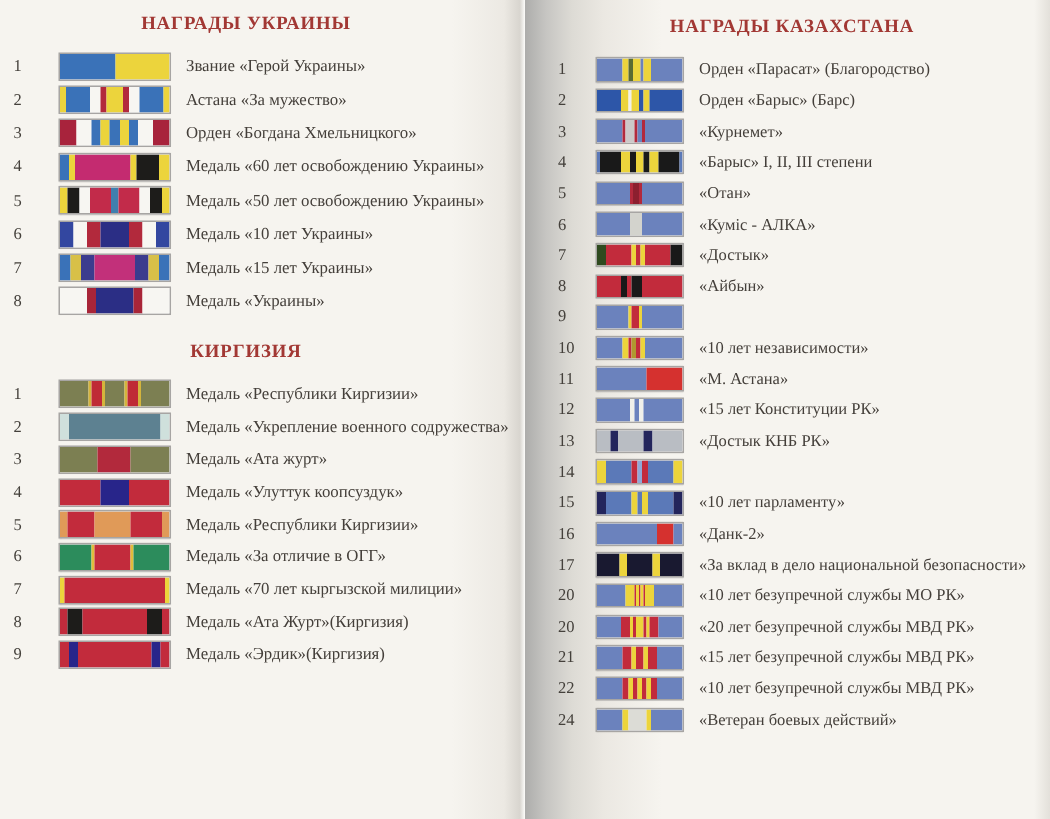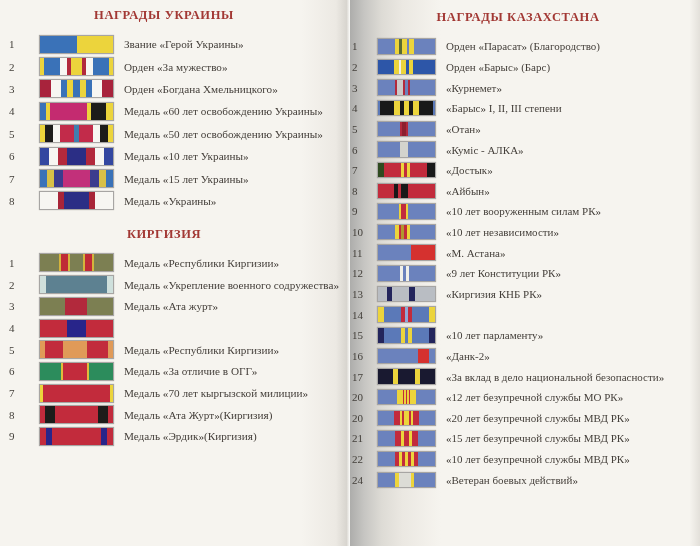--- a/index.html
+++ b/index.html
@@ -13,21 +13,21 @@
     position:relative;width:700px;height:546px;display:flex;
     background:#f5f3ee;
   }
   .page{position:relative;width:350px;height:546px;box-sizing:border-box;}
   .page-left{
     background:linear-gradient(to right,#f6f4ef 0%,#f6f4ef 86%,#ece9e3 96%,#d8d5cf 99%,#fdfdfb 100%);
     padding:4px 0 0 6px;
   }
   .page-right{
     background:linear-gradient(to right,#adadab 0%,#c6c5c2 4%,#dddbd5 9%,#ebe8e2 15%,#f6f4ef 26%,#f6f4ef 97%,#e3e0da 100%);
-    padding:6px 0 0 0;
+    padding:6px 0 0 20px;
   }
   .award-section{display:block;}
   .section-title{
     font-size:12.5px;font-weight:bold;letter-spacing:.6px;
     text-align:center;margin:0;color:#a23834;
   }
   .section-ukraine .section-title{margin:4px 28px 10px 0;}
   .section-kyrgyzstan .section-title{margin:15px 28px 10px 0;}
   .section-kazakhstan .section-title{margin:4px 14px 11px 0;}
   .award-row{display:flex;align-items:center;white-space:nowrap;}
@@ -73,21 +73,21 @@
               <i class="stripe" style="background: rgb(236, 212, 60); flex-grow: 6;"></i>
               <i class="stripe" style="background: rgb(58, 114, 184); flex-grow: 21;"></i>
               <i class="stripe" style="background: rgb(247, 246, 242); flex-grow: 10;"></i>
               <i class="stripe" style="background: rgb(178, 41, 60); flex-grow: 5;"></i>
               <i class="stripe" style="background: rgb(236, 212, 60); flex-grow: 16;"></i>
               <i class="stripe" style="background: rgb(178, 41, 60); flex-grow: 5;"></i>
               <i class="stripe" style="background: rgb(247, 246, 242); flex-grow: 10;"></i>
               <i class="stripe" style="background: rgb(58, 114, 184); flex-grow: 21;"></i>
               <i class="stripe" style="background: rgb(236, 212, 60); flex-grow: 6;"></i>
             </span>
-            <span class="award-label">Орден «За мужество»</span>
+            <span class="award-label">Астана «За мужество»</span>
           </div>
           <div class="award-row">
             <span class="award-num">3</span>
             <span class="ribbon">
               <i class="stripe" style="background: rgb(168, 35, 60); flex-grow: 14;"></i>
               <i class="stripe" style="background: rgb(247, 246, 242); flex-grow: 13;"></i>
               <i class="stripe" style="background: rgb(58, 114, 184); flex-grow: 8;"></i>
               <i class="stripe" style="background: rgb(236, 212, 60); flex-grow: 8;"></i>
               <i class="stripe" style="background: rgb(58, 114, 184); flex-grow: 8;"></i>
               <i class="stripe" style="background: rgb(236, 212, 60); flex-grow: 8;"></i>
@@ -197,20 +197,21 @@
             </span>
             <span class="award-label">Медаль «Ата журт»</span>
           </div>
           <div class="award-row">
             <span class="award-num">4</span>
             <span class="ribbon">
               <i class="stripe" style="background: rgb(194, 43, 60); flex-grow: 37;"></i>
               <i class="stripe" style="background: rgb(40, 37, 138); flex-grow: 26;"></i>
               <i class="stripe" style="background: rgb(194, 43, 60); flex-grow: 37;"></i>
             </span>
+            <span class="award-label">Медаль «Улуттук коопсуздук»</span>
           </div>
           <div class="award-row">
             <span class="award-num">5</span>
             <span class="ribbon">
               <i class="stripe" style="background: rgb(224, 154, 88); flex-grow: 7;"></i>
               <i class="stripe" style="background: rgb(194, 43, 60); flex-grow: 25;"></i>
               <i class="stripe" style="background: rgb(224, 154, 88); flex-grow: 32;"></i>
               <i class="stripe" style="background: rgb(194, 43, 60); flex-grow: 29;"></i>
               <i class="stripe" style="background: rgb(224, 154, 88); flex-grow: 7;"></i>
             </span>
@@ -365,21 +366,20 @@
           </div>
           <div class="award-row">
             <span class="award-num">9</span>
             <span class="ribbon">
               <i class="stripe" style="background: rgb(107, 130, 189); flex-grow: 36;"></i>
               <i class="stripe" style="background: rgb(236, 212, 60); flex-grow: 4;"></i>
               <i class="stripe" style="background: rgb(194, 43, 60); flex-grow: 9;"></i>
               <i class="stripe" style="background: rgb(236, 212, 60); flex-grow: 4;"></i>
               <i class="stripe" style="background: rgb(107, 130, 189); flex-grow: 47;"></i>
             </span>
-            <span class="award-label">«10 лет вооруженным силам РК»</span>
           </div>
           <div class="award-row">
             <span class="award-num">10</span>
             <span class="ribbon">
               <i class="stripe" style="background: rgb(107, 130, 189); flex-grow: 29;"></i>
               <i class="stripe" style="background: rgb(236, 212, 60); flex-grow: 7;"></i>
               <i class="stripe" style="background: rgb(194, 43, 60); flex-grow: 4;"></i>
               <i class="stripe" style="background: rgb(176, 152, 47); flex-grow: 6;"></i>
               <i class="stripe" style="background: rgb(194, 43, 60); flex-grow: 4;"></i>
               <i class="stripe" style="background: rgb(236, 212, 60); flex-grow: 7;"></i>
@@ -397,32 +397,32 @@
           </div>
           <div class="award-row">
             <span class="award-num">12</span>
             <span class="ribbon">
               <i class="stripe" style="background: rgb(107, 130, 189); flex-grow: 38;"></i>
               <i class="stripe" style="background: rgb(240, 240, 234); flex-grow: 5;"></i>
               <i class="stripe" style="background: rgb(107, 130, 189); flex-grow: 6;"></i>
               <i class="stripe" style="background: rgb(240, 240, 234); flex-grow: 5;"></i>
               <i class="stripe" style="background: rgb(107, 130, 189); flex-grow: 46;"></i>
             </span>
-            <span class="award-label">«9 лет Конституции РК»</span>
+            <span class="award-label">«15 лет Конституции РК»</span>
           </div>
           <div class="award-row">
             <span class="award-num">13</span>
             <span class="ribbon">
               <i class="stripe" style="background: rgb(185, 189, 195); flex-grow: 15;"></i>
               <i class="stripe" style="background: rgb(35, 37, 92); flex-grow: 10;"></i>
               <i class="stripe" style="background: rgb(185, 189, 195); flex-grow: 30;"></i>
               <i class="stripe" style="background: rgb(35, 37, 92); flex-grow: 10;"></i>
               <i class="stripe" style="background: rgb(185, 189, 195); flex-grow: 35;"></i>
             </span>
-            <span class="award-label">«Киргизия КНБ РК»</span>
+            <span class="award-label">«Достык КНБ РК»</span>
           </div>
           <div class="award-row">
             <span class="award-num">14</span>
             <span class="ribbon">
               <i class="stripe" style="background: rgb(236, 212, 60); flex-grow: 9;"></i>
               <i class="stripe" style="background: rgb(91, 121, 184); flex-grow: 23;"></i>
               <i class="stripe" style="background: rgb(194, 43, 60); flex-grow: 6;"></i>
               <i class="stripe" style="background: rgb(143, 168, 216); flex-grow: 5;"></i>
               <i class="stripe" style="background: rgb(194, 43, 60); flex-grow: 6;"></i>
               <i class="stripe" style="background: rgb(91, 121, 184); flex-grow: 23;"></i>
@@ -468,21 +468,21 @@
               <i class="stripe" style="background: rgb(107, 130, 189); flex-grow: 28;"></i>
               <i class="stripe" style="background: rgb(236, 212, 60); flex-grow: 9;"></i>
               <i class="stripe" style="background: rgb(194, 43, 60); flex-grow: 2;"></i>
               <i class="stripe" style="background: rgb(236, 212, 60); flex-grow: 2;"></i>
               <i class="stripe" style="background: rgb(194, 43, 60); flex-grow: 2;"></i>
               <i class="stripe" style="background: rgb(236, 212, 60); flex-grow: 2;"></i>
               <i class="stripe" style="background: rgb(194, 43, 60); flex-grow: 2;"></i>
               <i class="stripe" style="background: rgb(236, 212, 60); flex-grow: 9;"></i>
               <i class="stripe" style="background: rgb(107, 130, 189); flex-grow: 28;"></i>
             </span>
-            <span class="award-label">«12 лет безупречной службы МО РК»</span>
+            <span class="award-label">«10 лет безупречной службы МО РК»</span>
           </div>
           <div class="award-row">
             <span class="award-num">20</span>
             <span class="ribbon">
               <i class="stripe" style="background: rgb(107, 130, 189); flex-grow: 26;"></i>
               <i class="stripe" style="background: rgb(194, 43, 60); flex-grow: 9;"></i>
               <i class="stripe" style="background: rgb(236, 212, 60); flex-grow: 4;"></i>
               <i class="stripe" style="background: rgb(194, 43, 60); flex-grow: 3;"></i>
               <i class="stripe" style="background: rgb(236, 212, 60); flex-grow: 7;"></i>
               <i class="stripe" style="background: rgb(194, 43, 60); flex-grow: 3;"></i>

